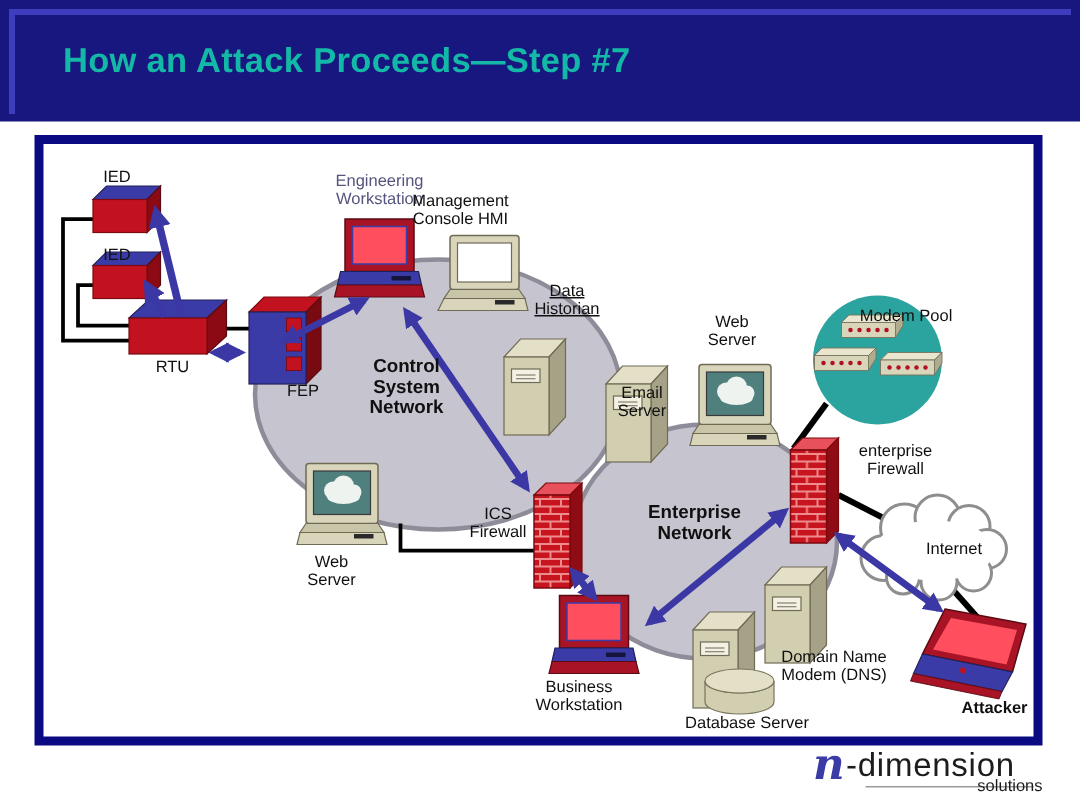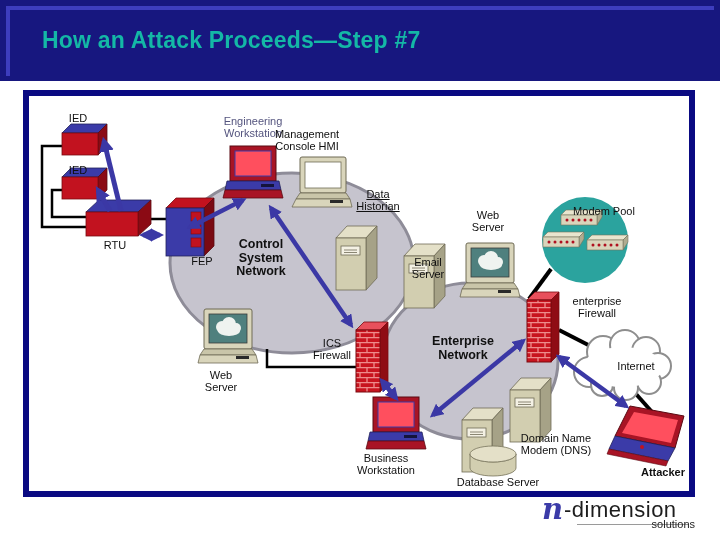--- a/index.html
+++ b/index.html
@@ -207,21 +207,21 @@
   </svg>
 
   <div class="lbl" style="left:58px;top:112px;width:40px;">IED</div>
   <div class="lbl" style="left:58px;top:164px;width:40px;">IED</div>
   <div class="lbl" style="left:94px;top:239px;width:42px;">RTU</div>
   <div class="lbl" style="left:180px;top:255px;width:44px;">FEP</div>
   <div class="lbl left bluetext" style="left:215px;top:115px;width:76px;">Engineering
 Workstation</div>
   <div class="lbl left" style="left:267px;top:128px;width:80px;">Management
 Console HMI</div>
-  <div class="lbl netname" style="left:219px;top:238px;width:84px;">Control
+  <div class="lbl netname" style="left:229px;top:238px;width:84px;">Control
 System
 Network</div>
   <div class="lbl" style="left:351px;top:188px;width:54px;text-decoration:underline;">Data
 Historian</div>
   <div class="lbl left" style="left:405px;top:219px;width:46px;margin-top:37px;">Email
 Server</div>
   <div class="lbl" style="left:464px;top:209px;width:48px;">Web
 Server</div>
   <div class="lbl" style="left:560px;top:181px;width:88px;margin-top:24px;">Modem Pool</div>
   <div class="lbl" style="left:305px;top:337px;width:54px;">ICS

